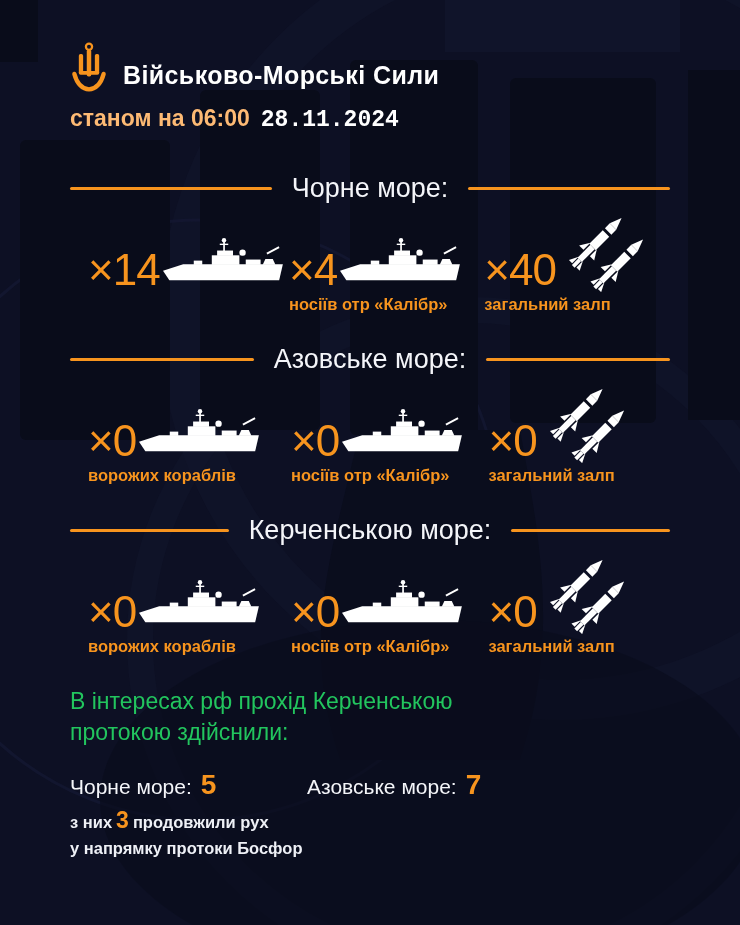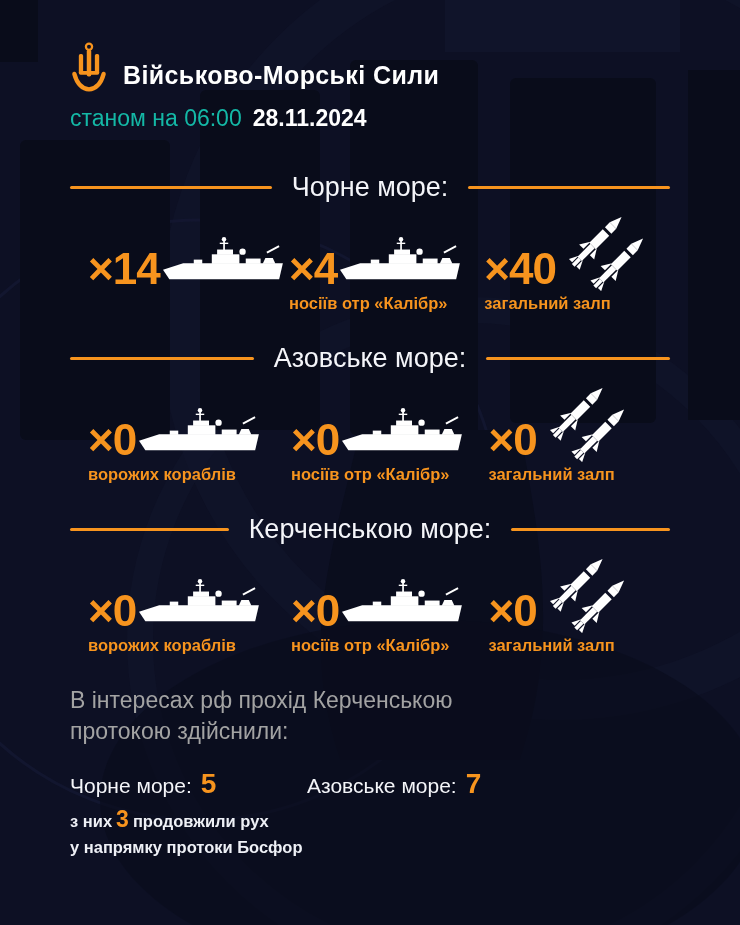--- a/index.html
+++ b/index.html
@@ -17,41 +17,41 @@
   
   .org-row{display:flex;align-items:center;gap:15px;padding-top:42px;}
   .org-name{font-size:25px;font-weight:bold;color:#ffffff;letter-spacing:.4px;margin-top:16px;}
 
   
   .main-title{
     margin-top:34px;font-size:46px;font-weight:800;line-height:1;
     color:#f7941e;letter-spacing:0;
   }
   .subtitle{margin-top:13px;font-size:23px;display:flex;gap:11px;align-items:baseline;}
-  .subtitle .as-of{color:#14b8a6;font-weight:400;}
-  .subtitle .date{color:#ffffff;font-weight:bold;}
+  .subtitle .as-of{color:#fdba74;font-weight:700;}
+  .subtitle .date{color:#ffffff;font-weight:bold;font-family:Liberation Mono, monospace;}
 
   
   .sections{margin-top:40px;}
   .section{margin-top:30px;}
   .section:first-child{margin-top:0;}
   .section-head{display:flex;align-items:center;gap:20px;}
   .rule{flex:1;height:3px;background:#f7941e;border-radius:2px;}
   .section-title{font-size:27px;font-weight:500;color:#f4f5f9;white-space:nowrap;}
 
   .stats{display:grid;grid-template-columns:1.08fr 1.05fr .87fr;margin-top:12px;padding:0 18px;}
   .stat-top{display:flex;align-items:flex-end;height:72px;}
-  .count{font-size:44px;font-weight:700;color:#f7941e;line-height:.85;letter-spacing:-1px;}
+  .count{font-size:44px;font-weight:400;color:#f7941e;line-height:.85;letter-spacing:-1px;}
   .icon-ship{width:122px;height:52px;margin-left:3px;margin-bottom:-1px;}
   .icon-missiles{width:92px;height:76px;margin-left:4px;margin-bottom:-4px;}
   .stat-label{margin-top:7px;font-size:16.5px;font-weight:bold;color:#f7941e;white-space:nowrap;}
 
   
   .kerch{margin-top:30px;}
-  .kerch-heading{font-size:23px;font-weight:500;color:#a3a3a3;line-height:1.35;max-width:430px;}
+  .kerch-heading{font-size:23px;font-weight:500;color:#22c55e;line-height:1.35;max-width:430px;}
   .kerch-entries{display:grid;grid-template-columns:237px auto;margin-top:24px;}
   .sea-line{display:flex;align-items:baseline;gap:9px;}
   .sea-name{font-size:21px;font-weight:500;color:#f4f5f9;}
   .sea-count{font-size:28px;font-weight:800;color:#f7941e;line-height:.9;}
   .detail{margin-top:5px;font-size:16.5px;font-weight:600;color:#eef0f6;line-height:1.45;}
   .detail .num{font-size:23px;font-weight:800;color:#f7941e;padding:0 4px;}
 </style>
 </head>
 <body>
 

